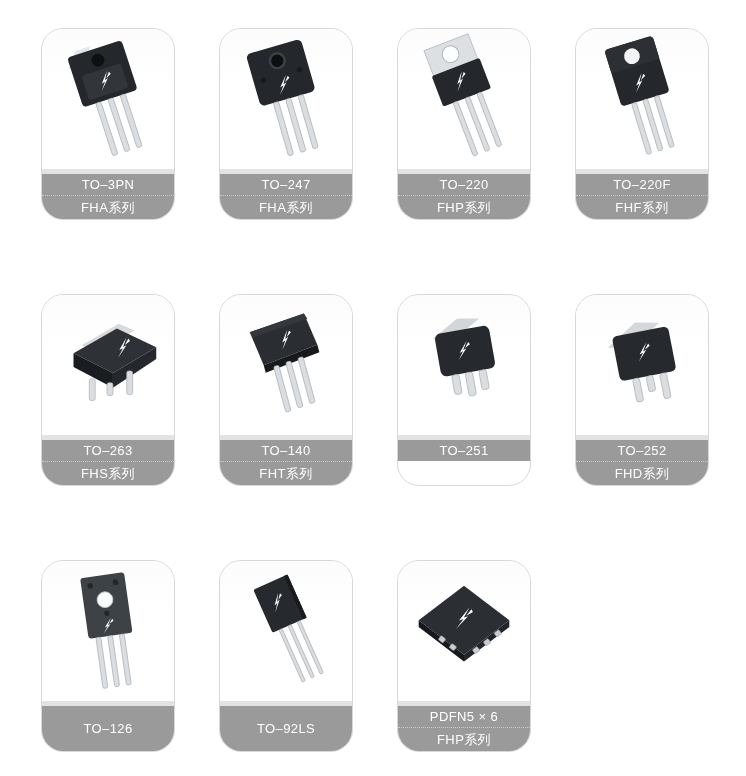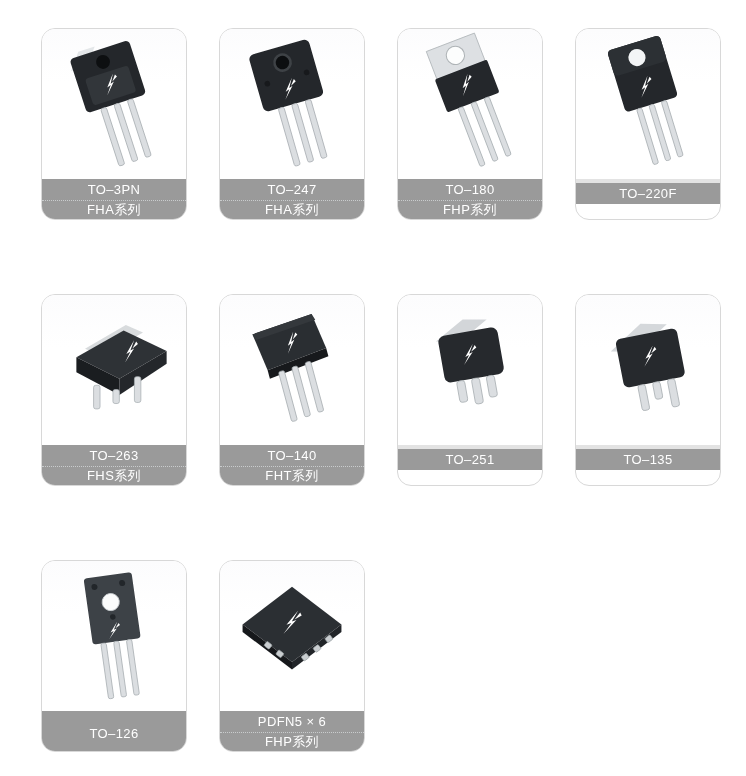--- a/index.html
+++ b/index.html
@@ -11,24 +11,24 @@
     box-sizing:border-box;
     width:746px;height:776px;
     padding:28px 37px 24px 41px;
     display:grid;
     grid-template-columns:repeat(4,134px);
     column-gap:44px;
     row-gap:74px;
   }
   .card{
     box-sizing:border-box;
-    width:146px;height:192px;
+    width:134px;height:192px;
     background:#ffffff;
     border:1px solid #d8d8d8;
-    border-radius:14px;
+    border-radius:22px;
     overflow:hidden;
     display:flex;
     flex-direction:column;
   }
   .photo{
     flex:1;
     background:linear-gradient(180deg,#fcfcfd 0%,#ffffff 35%);
   }
   .photo svg{display:block;}
   .band{
@@ -121,21 +121,21 @@
               <path d="M13.6,1.6 L9,7.4 L14.8,4.2 Z" fill="#fff"></path>
             </g>
     <rect x="51.5" y="69" width="5" height="58" rx="1.7" fill="#dbdee1" stroke="#a7adb1" stroke-width="0.7"></rect>
             <rect x="64.5" y="69" width="5" height="58" rx="1.7" fill="#dbdee1" stroke="#a7adb1" stroke-width="0.7"></rect>
             <rect x="77.5" y="69" width="5" height="58" rx="1.7" fill="#dbdee1" stroke="#a7adb1" stroke-width="0.7"></rect>
   </g>
         </svg>
       </div>
     <div class="band"></div>
     <div class="labels">
-      <div class="label pkg">TO–180</div>
+      <div class="label pkg">TO–220</div>
       <div class="label series">FHP系列</div>
     </div>
   </div>
 
   <div class="card">
     <div class="photo">
         <svg viewBox="0 0 134 140" width="100%" height="100%">
           <g transform="rotate(-17 67 60)">
     <rect x="42" y="11" width="51" height="60" rx="4" fill="#24272b"></rect>
     <rect x="42" y="11" width="51" height="25" rx="4" fill="#2c3034"></rect>
@@ -146,20 +146,21 @@
             </g>
     <rect x="52.5" y="71" width="5" height="54" rx="1.7" fill="#dbdee1" stroke="#a7adb1" stroke-width="0.7"></rect>
             <rect x="64.5" y="71" width="5" height="54" rx="1.7" fill="#dbdee1" stroke="#a7adb1" stroke-width="0.7"></rect>
             <rect x="76.5" y="71" width="5" height="54" rx="1.7" fill="#dbdee1" stroke="#a7adb1" stroke-width="0.7"></rect>
   </g>
         </svg>
       </div>
     <div class="band"></div>
     <div class="labels">
       <div class="label pkg">TO–220F</div>
+      <div class="label series">FHF系列</div>
     </div>
   </div>
 
   <div class="card">
     <div class="photo">
         <svg viewBox="0 0 134 140" width="100%" height="100%">
     <polygon points="40,50 78,28 94,35 56,57" fill="#d8dbdd"></polygon>
     <polygon points="32,58 76,33 116,52 72,78" fill="#2e3236"></polygon>
     <polygon points="32,58 72,78 72,93 32,72" fill="#1a1d20"></polygon>
     <polygon points="72,78 116,52 116,64 72,93" fill="#24272b"></polygon>
@@ -236,21 +237,22 @@
               <path d="M13.6,1.6 L9,7.4 L14.8,4.2 Z" fill="#fff"></path>
             </g>
     <rect x="52.5" y="82" width="7" height="24" rx="2.3" fill="#dbdee1" stroke="#a7adb1" stroke-width="0.7"></rect>
             <rect x="66.5" y="82" width="7" height="16" rx="2.3" fill="#dbdee1" stroke="#a7adb1" stroke-width="0.7"></rect>
             <rect x="80.5" y="82" width="7" height="26" rx="2.3" fill="#dbdee1" stroke="#a7adb1" stroke-width="0.7"></rect>
   </g>
         </svg>
       </div>
     <div class="band"></div>
     <div class="labels">
-      <div class="label pkg">TO–135</div>
+      <div class="label pkg">TO–252</div>
+      <div class="label series">FHD系列</div>
     </div>
   </div>
 
   <div class="card">
     <div class="photo">
         <svg viewBox="0 0 134 140" width="100%" height="100%">
           <g transform="rotate(-8 67 60)">
     <rect x="45" y="13" width="45" height="62" rx="3" fill="#3d4247"></rect>
     <circle cx="54" cy="22" r="2.8" fill="#22262a"></circle>
             <circle cx="80" cy="22" r="2.8" fill="#22262a"></circle>
@@ -265,20 +267,41 @@
             <rect x="76.5" y="75" width="5" height="52" rx="1.7" fill="#dbdee1" stroke="#a7adb1" stroke-width="0.7"></rect>
   </g>
         </svg>
       </div>
     <div class="band"></div>
     <div class="labels">
       <div class="label single">TO–126</div>
     </div>
   </div>
 
+  <div class="card">
+    <div class="photo">
+        <svg viewBox="0 0 134 140" width="100%" height="100%">
+          <g transform="rotate(-24 67 56)">
+    <rect x="48" y="17" width="38" height="48" rx="2" fill="#26292d"></rect>
+    <rect x="82" y="17" width="4" height="48" fill="#191c1f"></rect>
+    <g transform="translate(59,30) rotate(0) scale(0.9)">
+              <path d="M12,0 L2.5,11.5 L6.5,10.2 L0,19 L10.5,7.8 L6.8,9 Z" fill="#fff"></path>
+              <path d="M13.6,1.6 L9,7.4 L14.8,4.2 Z" fill="#fff"></path>
+            </g>
+    <rect x="55.3" y="65" width="3.4" height="58" rx="1.1" fill="#dbdee1" stroke="#a7adb1" stroke-width="0.7"></rect>
+            <rect x="65.3" y="65" width="3.4" height="58" rx="1.1" fill="#dbdee1" stroke="#a7adb1" stroke-width="0.7"></rect>
+            <rect x="75.3" y="65" width="3.4" height="58" rx="1.1" fill="#dbdee1" stroke="#a7adb1" stroke-width="0.7"></rect>
+  </g>
+        </svg>
+      </div>
+    <div class="band"></div>
+    <div class="labels">
+      <div class="label single">TO–92LS</div>
+    </div>
+  </div>
 
 
   <div class="card">
     <div class="photo">
         <svg viewBox="0 0 134 140" width="100%" height="100%">
     <polygon points="67,24 113,59 67,94 21,59" fill="#2b2f33"></polygon>
     <polygon points="21,59 67,94 67,101 21,66" fill="#16181b"></polygon>
     <polygon points="67,94 113,59 113,66 67,101" fill="#212428"></polygon>
     <g fill="#c9cdd0" stroke="#9ba1a5" stroke-width="0.6">
       <rect x="76" y="87" width="6" height="5" rx="1" transform="rotate(-37 79 89)"></rect>

